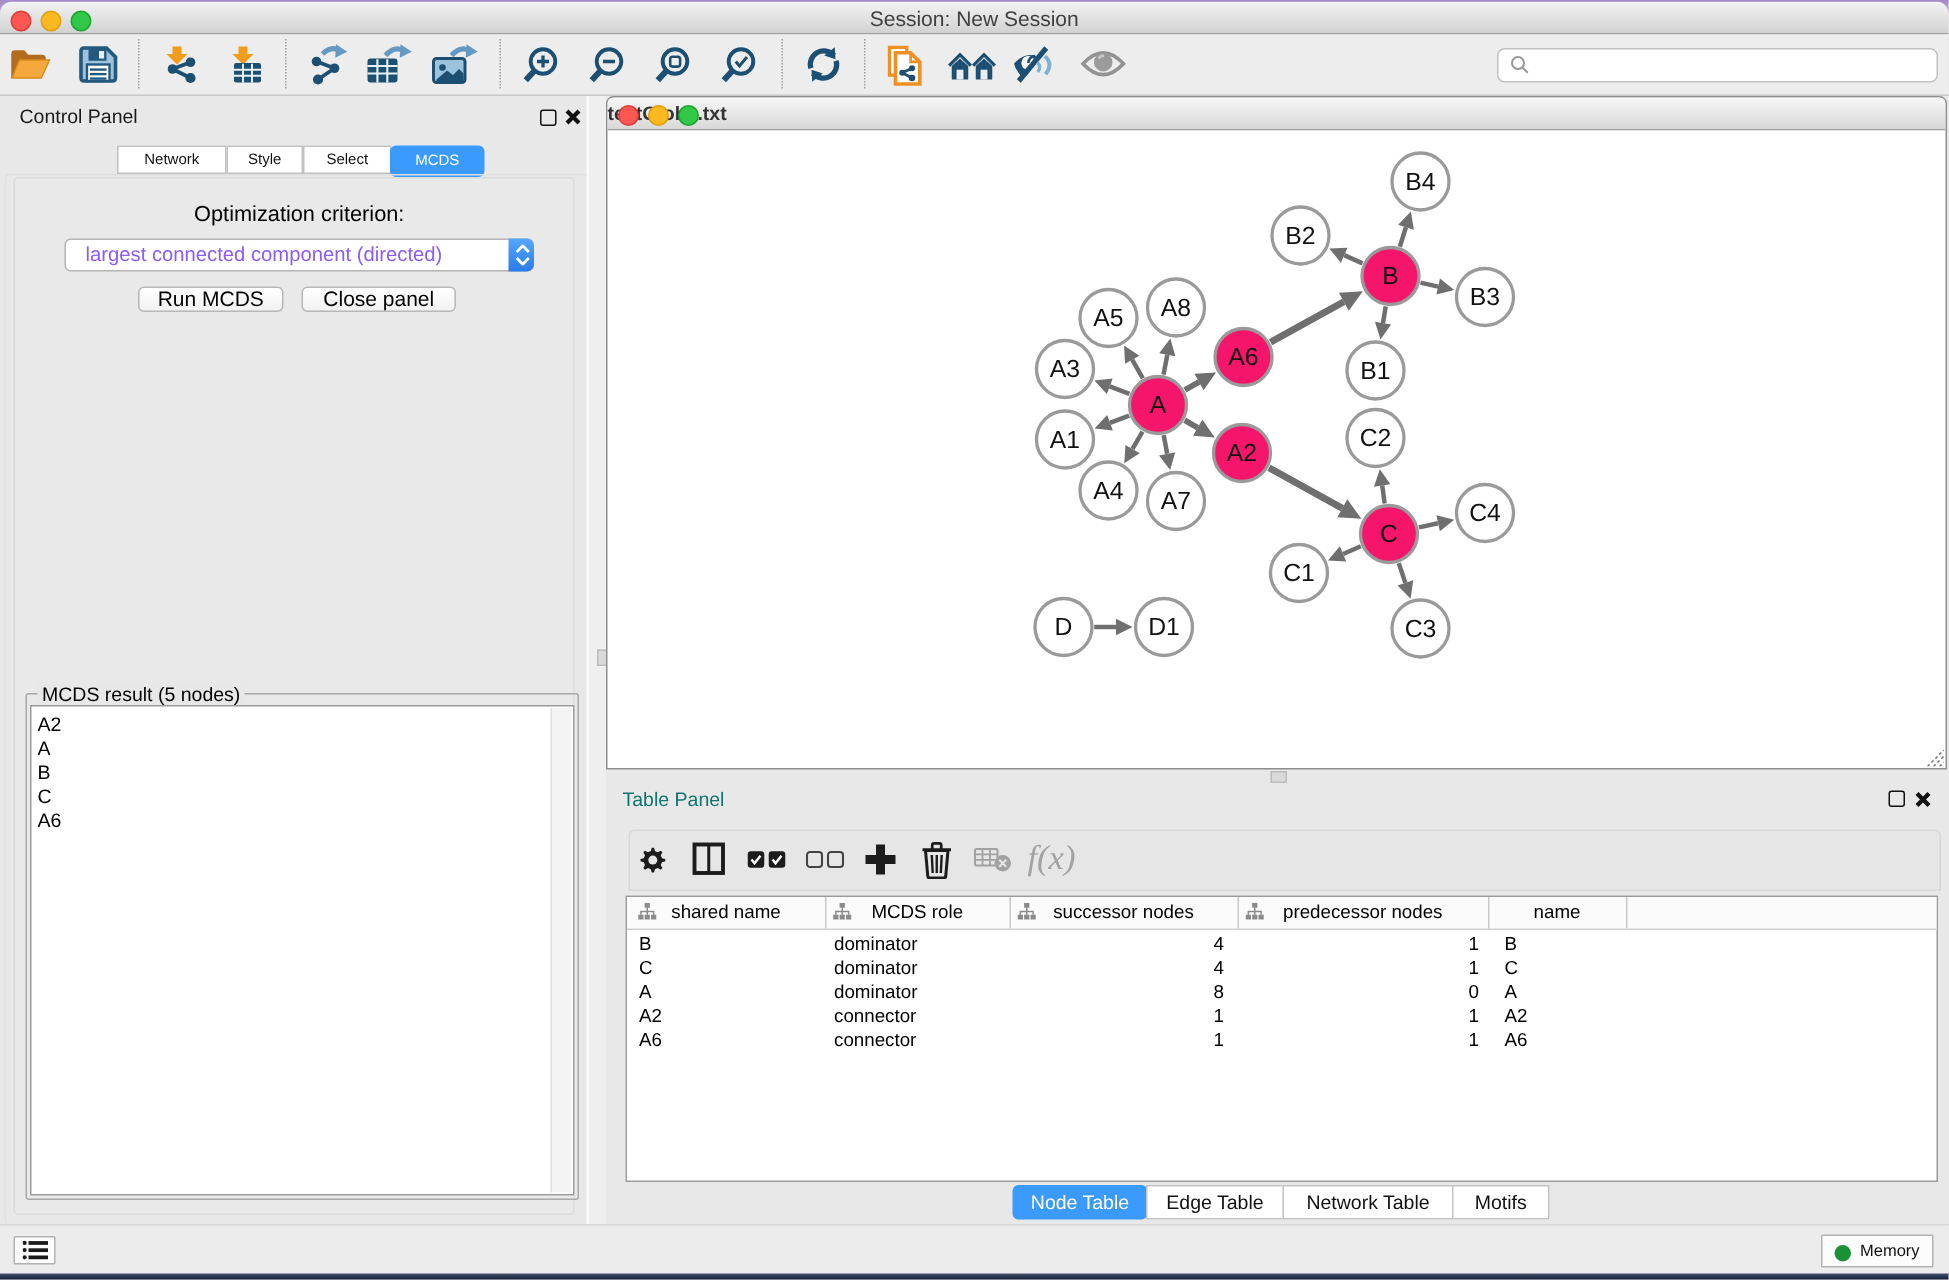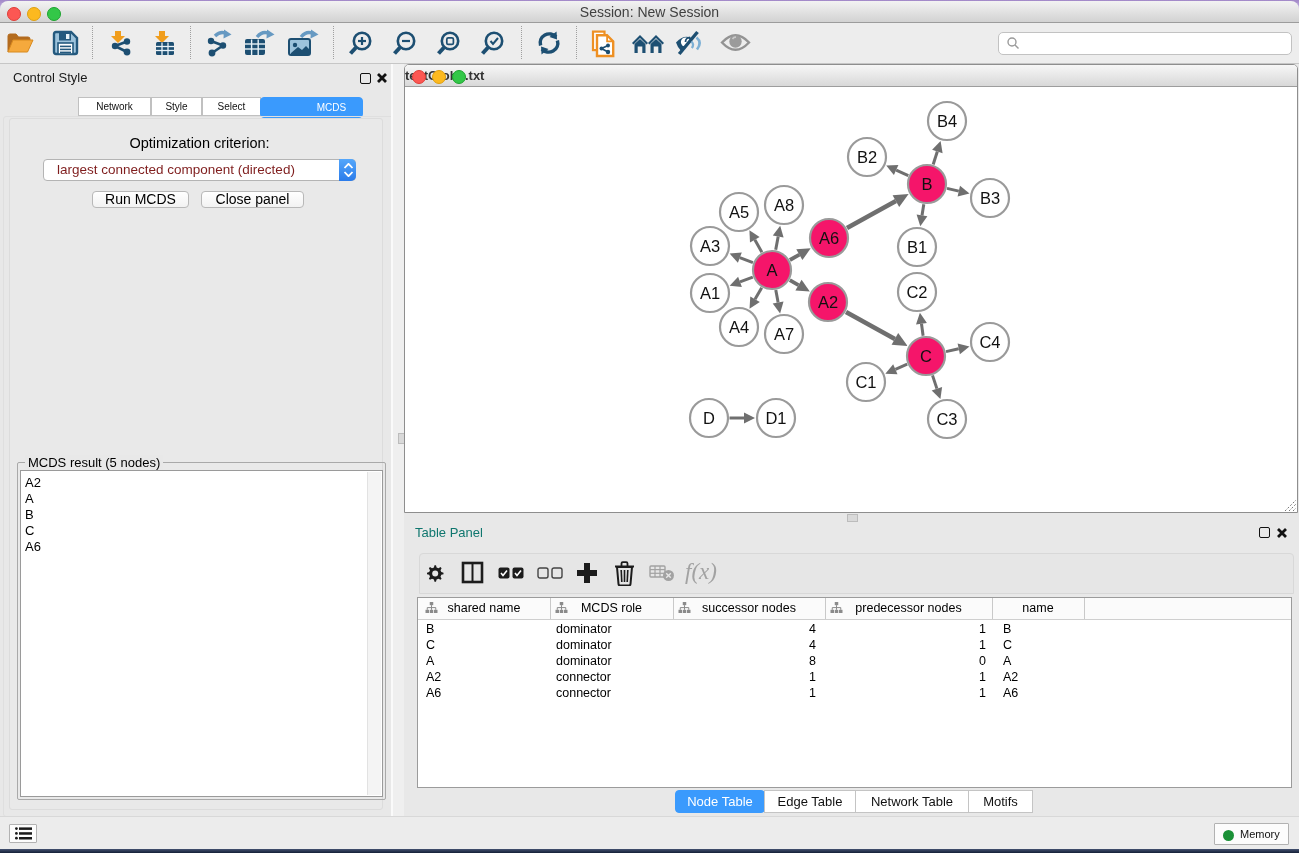--- a/index.html
+++ b/index.html
@@ -12,26 +12,26 @@
 #titlebar .title{width:100%;text-align:center;line-height:22px;font-size:14px;color:#404040;}
 .tl{position:absolute;top:5.5px;width:12px;height:12px;border-radius:50%;}
 #toolbar{left:0;top:23px;width:1299px;height:40px;background:#ededed;border-bottom:1px solid #c6c6c6;}
 .tsep{position:absolute;top:3px;height:33px;width:0;border-left:1px dotted #9f9f9f;}
 #searchbox{left:998px;top:32px;width:292px;height:21px;background:#fff;border:1px solid #c2c2c2;border-radius:5px;}
 
 #cp-title{left:13px;top:70px;font-size:13px;color:#1a1a1a;}
 .winbtn-sq{width:9px;height:9px;border:1.6px solid #111;border-radius:2px;}
 .tab{position:absolute;top:0;height:17px;background:#fff;border:1px solid #c0c0c0;box-sizing:content-box;
  font-size:10px;color:#111;text-align:center;line-height:17px;}
-.tab.sel{background:#3a9afd;color:#fff;border:1px solid #3a9afd;border-radius:4px;padding-left:40px;}
+.tab.sel{background:#3a9afd;color:#fff;border:1px solid #3a9afd;border-radius:4px;}
 #cp-body{left:3px;top:107px;width:393px;height:701px;}
 #cp-inner{left:6px;top:11px;width:372px;height:690px;background:#e9e9e9;border:1px solid #dcdcdc;border-radius:3px;}
 #opt-label{left:0;top:28px;width:100%;text-align:center;font-size:14.5px;color:#000;}
 #dropdown{left:40px;top:52px;width:311px;height:20px;background:#fff;border:1px solid #b4b4b4;border-radius:4px;}
-#dropdown .dtext{position:absolute;left:13px;top:0;line-height:20px;font-size:13.5px;color:#7f1d1d;}
+#dropdown .dtext{position:absolute;left:13px;top:0;line-height:20px;font-size:13.5px;color:#8b5cf6;}
 #dd-btn{position:absolute;right:-1px;top:-1px;width:17px;height:22px;border-radius:0 5px 5px 0;
  background:linear-gradient(#55a7fb,#2a7bea);}
 .btn{position:absolute;height:17px;box-sizing:border-box;line-height:15px;background:linear-gradient(#ffffff,#f2f2f2);border:1px solid #b8b8b8;border-radius:4px;
  font-size:14px;color:#000;text-align:center;}
 
 #mcds-group{left:14px;top:355px;width:367px;height:336px;border:1px solid #a9a9a9;border-radius:2px;}
 #mcds-label{position:absolute;left:7px;top:-8px;background:#e8e8e8;padding:0 3px;font-size:13px;color:#000;}
 #mcds-list{position:absolute;left:2px;top:7px;width:361px;height:325px;background:#fff;border:1px solid #9a9a9a;}
 #mcds-list .li{position:absolute;left:4px;font-size:13px;color:#000;}
 #mcds-sb{position:absolute;right:1px;top:1px;width:13px;height:323px;background:#f4f4f4;border-left:1px solid #e2e2e2;}
@@ -190,21 +190,21 @@
  <line x1="4.2" y1="25" x2="22.5" y2="3" stroke="#1d4f72" stroke-width="3.4"></line>
  <path d="M21.5 8.5 Q27.5 13.5 22 20.5" fill="none" stroke="#7db0d5" stroke-width="2.6"></path>
  <path d="M16.5 12.5 Q19.5 15.5 16.8 19" fill="none" stroke="#7db0d5" stroke-width="2.2"></path>
 </svg>
 <svg class="abs" style="left:720px;top:32px" width="31" height="21" viewBox="0 0 31 21">
  <path d="M2 10.5 Q15.5 -4 29 10.5 Q15.5 25 2 10.5 Z" fill="none" stroke="#939393" stroke-width="2.4"></path>
  <circle cx="15.5" cy="9.5" r="6.2" fill="#9b9b9b"></circle>
  <path d="M12.5 7 A 4 4 0 0 1 16 5.2" fill="none" stroke="#c9c9c9" stroke-width="1.7"></path>
 </svg>
 
-<div class="abs" id="cp-title">Control Style</div>
+<div class="abs" id="cp-title">Control Panel</div>
 <div class="abs winbtn-sq" style="left:360px;top:73px"></div>
 <svg class="abs" style="left:376px;top:72px" width="12" height="12" viewBox="0 0 12 12">
     <path d="M2 2 L10 10 M10 2 L2 10" stroke="#111" stroke-width="2.8"></path>
   </svg>
 <div class="abs" style="left:78px;top:97px;">
  <div class="tab" style="left:0px;width:71px;">Network</div>
  <div class="tab" style="left:73px;width:49px;">Style</div>
  <div class="tab" style="left:124px;width:57px;">Select</div>
  <div class="tab sel" style="left:182px;width:61px;height:19px;line-height:19px;">MCDS</div>
 </div>

